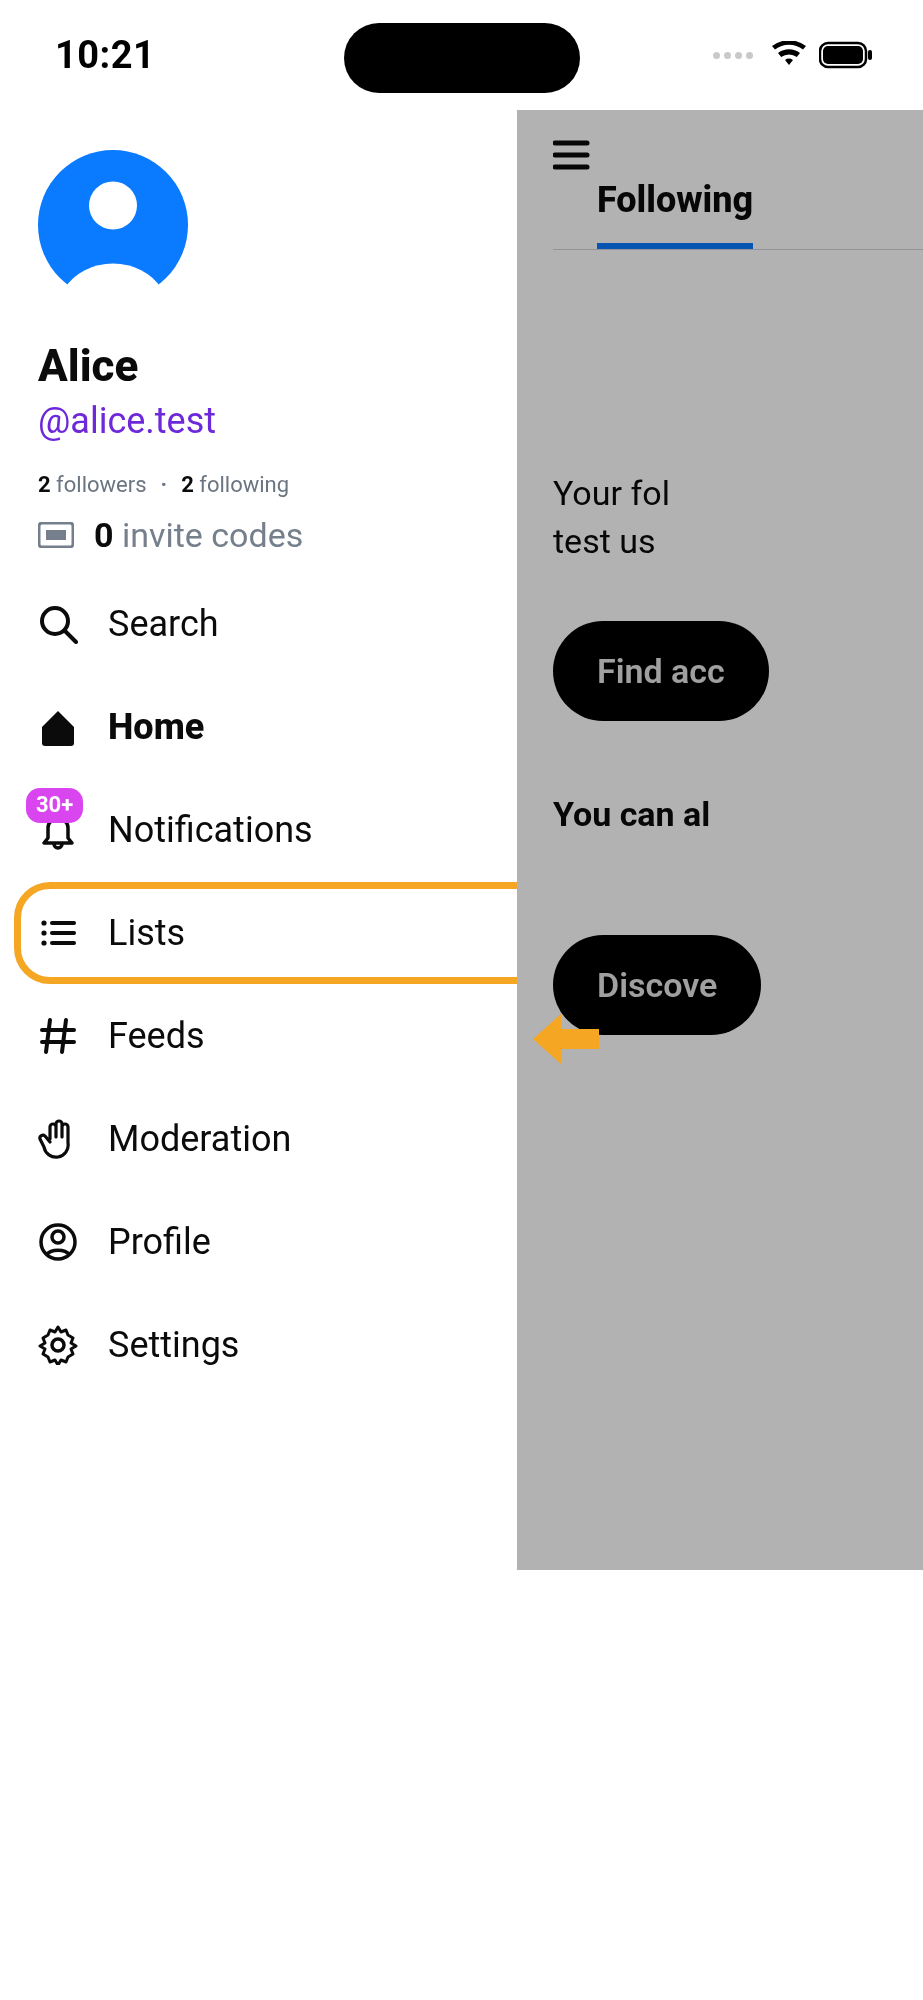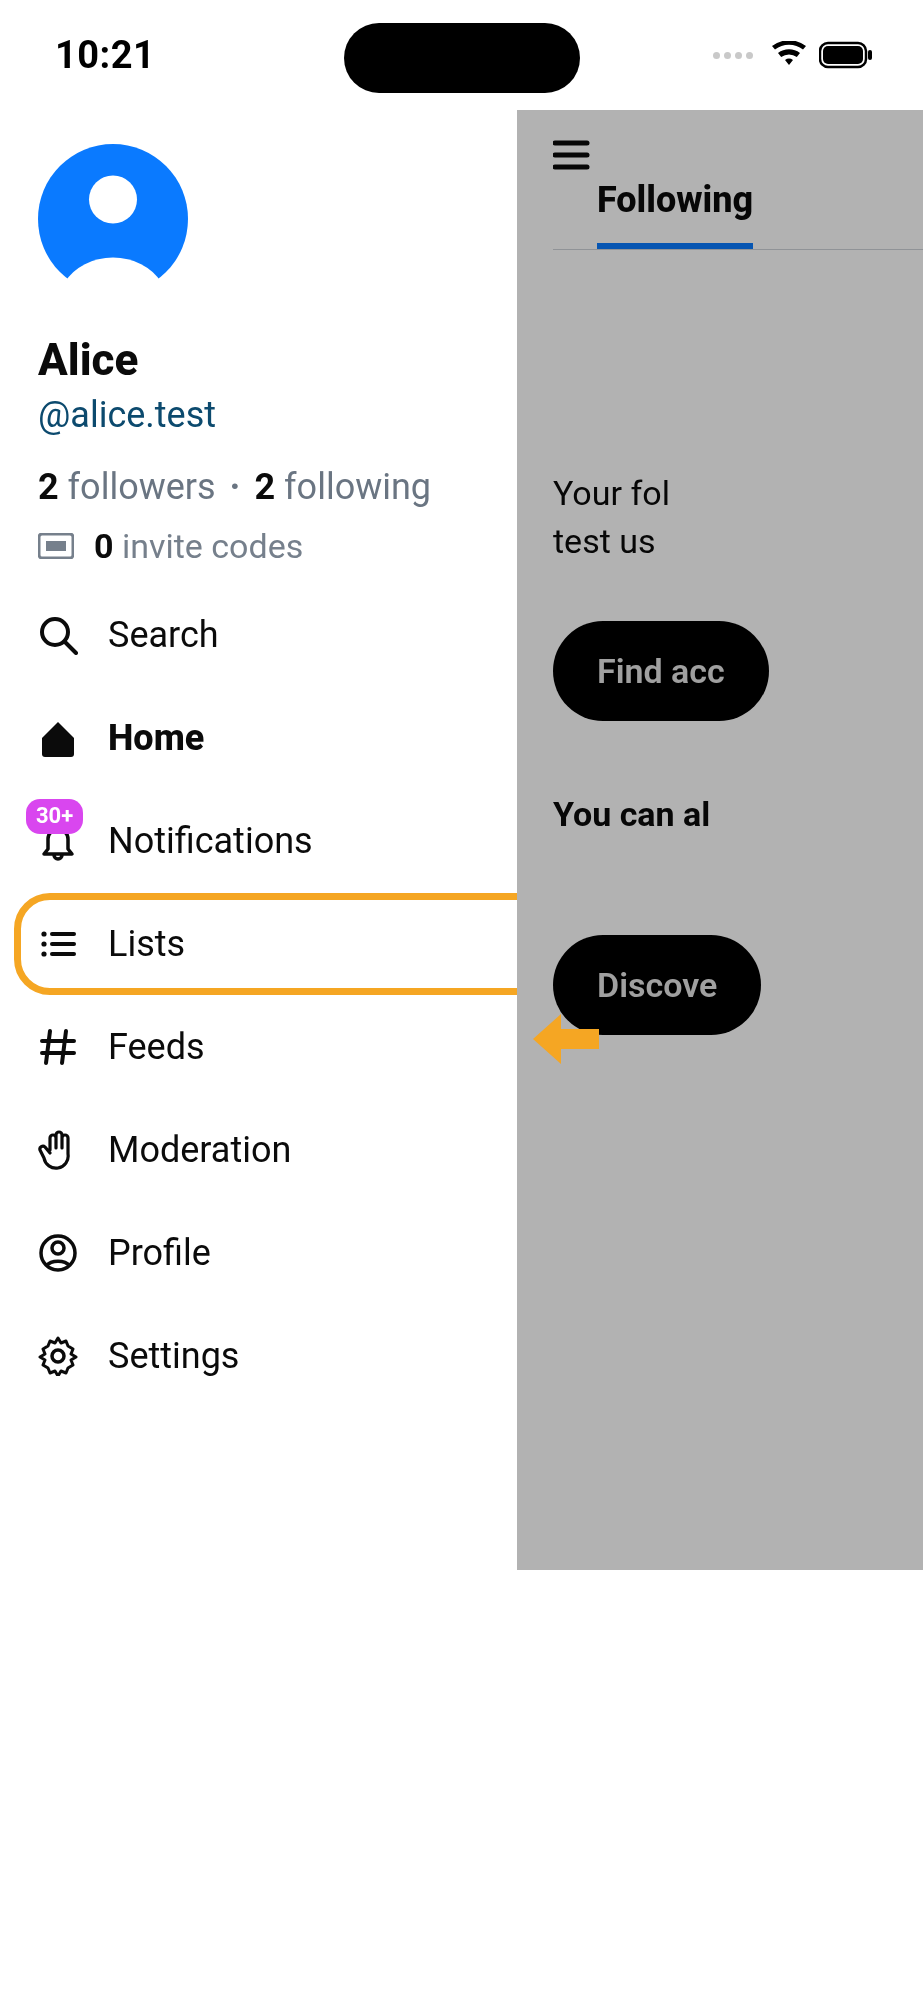--- a/index.html
+++ b/index.html
@@ -8,29 +8,29 @@
 
     
     .status-bar { position:relative; height:110px; display:flex; align-items:center; justify-content:space-between; padding:0 50px 0 55px; }
     .status-time { font-size:38px; font-weight:700; letter-spacing:0.5px; }
     .pill { position:absolute; left:50%; top:23px; transform:translateX(-50%); width:236px; height:70px; background:#000; border-radius:40px; }
     .status-right { display:flex; align-items:center; gap:12px; }
     .dots { display:flex; gap:4px; margin-right:6px; }
     .dots span { width:7px; height:7px; border-radius:50%; background:#c9c9c9; }
 
     
-    .drawer { position:absolute; left:0; top:110px; width:547px; bottom:0; background:#fff; padding:28px 38px 0 38px; }
+    .drawer { position:absolute; left:0; top:116px; width:547px; bottom:0; background:#fff; padding:28px 38px 0 38px; }
 
     .avatar-wrap { margin-top:6px; margin-bottom:38px; }
     .avatar { width:150px; height:150px; }
 
     .display-name { font-size:44px; font-weight:800; color:#0b0b0b; line-height:1.1; }
-    .handle { font-size:36px; color:#0c4a6e; margin-top:10px; }
-
-    .stats-row { margin-top:30px; font-size:36px; color:#6a7582; display:flex; gap:14px; align-items:center; }
+    .handle { font-size:36px; color:#6d28d9; margin-top:10px; }
+
+    .stats-row { margin-top:30px; font-size:22px; color:#6a7582; display:flex; gap:14px; align-items:center; }
     .stats-row .num { color:#0b0b0b; font-weight:700; }
     .dot-sep { color:#6a7582; font-weight:700; }
 
     .invite-row { margin-top:18px; font-size:34px; color:#76808c; display:flex; align-items:center; gap:20px; }
     .invite-row .num { color:#0b0b0b; font-weight:700; }
 
     .nav { margin-top:46px; display:flex; flex-direction:column; gap:57px; }
     .nav-item { display:flex; align-items:center; gap:30px; font-size:36px; color:#0b0b0b; cursor:pointer; padding:2px 0; }
     .nav-item .icon { width:40px; height:40px; display:flex; align-items:center; justify-content:center; }
     .nav-item.active .label { font-weight:800; }

